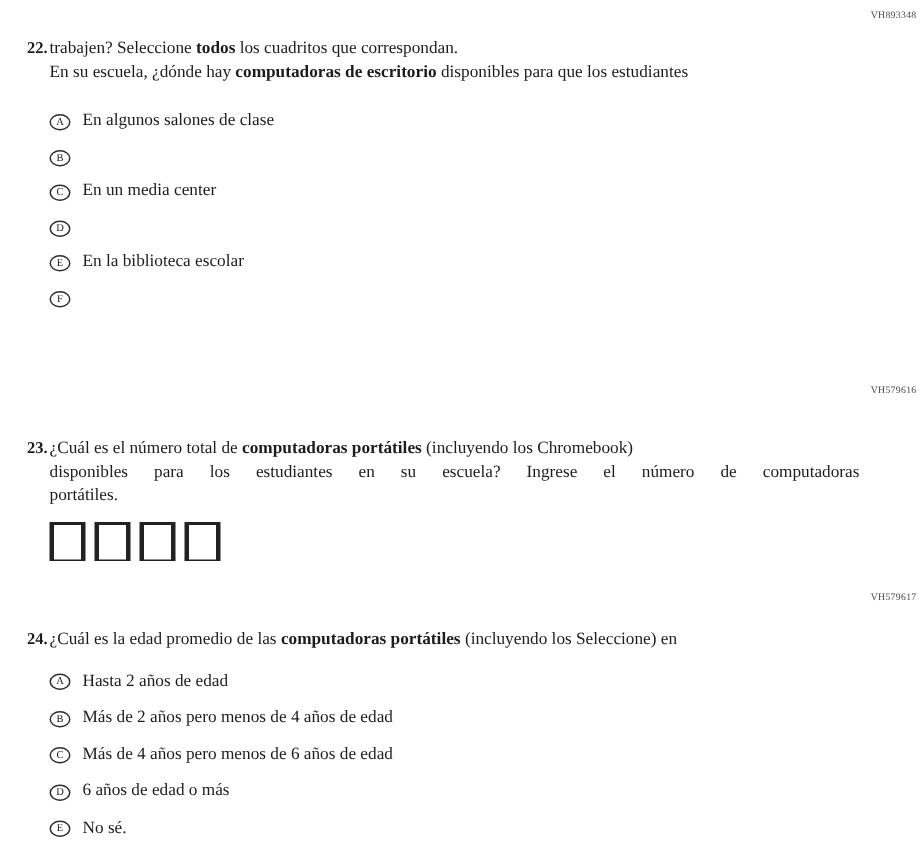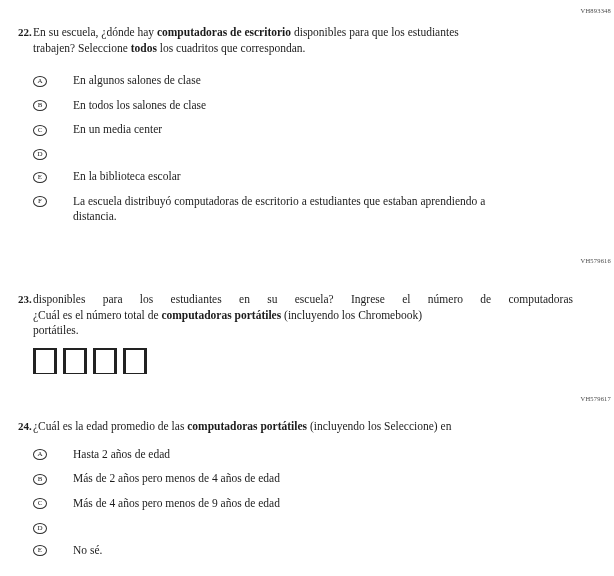--- a/index.html
+++ b/index.html
@@ -48,21 +48,21 @@
     width: 12px; height: 9px;
     border: 1px solid #2e2e2e;
     border-radius: 50%;
     display: flex; align-items: center; justify-content: center;
     font-size: 7px; line-height: 7px;
     margin-top: 2.5px;
     color: #1c1c1c;
     background: #ffffff;
   }
   .opt-text {
-    margin-left: 26px;
+    margin-left: 8px;
     font-size: 11.5px; line-height: 15.5px;
     max-width: 512px;
   }
 
   .digit-row { display: flex; gap: 6px; margin-left: 15px; margin-top: 9px; }
   .dbox {
     width: 18px; height: 23px;
     border: 2px solid #222222;
     border-left-width: 3px;
     border-right-width: 3px;
@@ -74,57 +74,55 @@
 <body>
 
 <div class="vh-code code-1">VH893348</div>
 <div class="vh-code code-2">VH579616</div>
 <div class="vh-code code-3">VH579617</div>
 
 <div class="question" id="q22">
   <div class="q-head">
     <div class="q-num">22.</div>
     <div class="q-text">
+      <span class="line"><span>trabajen? Seleccione </span><span class="b">todos</span><span> los cuadritos que correspondan.</span></span>
       <span class="line"><span>En su escuela, ¿dónde hay </span><span class="b">computadoras de escritorio</span><span> disponibles para que los estudiantes</span></span>
-      <span class="line"><span>trabajen? Seleccione </span><span class="b">todos</span><span> los cuadritos que correspondan.</span></span>
     </div>
   </div>
   <div class="options">
     <div class="opt">
       <span class="marker">A</span>
       <span class="opt-text">En algunos salones de clase</span>
     </div>
     <div class="opt">
       <span class="marker">B</span>
-      <span class="opt-text">En todos los salones de clase</span>
     </div>
     <div class="opt">
       <span class="marker">C</span>
       <span class="opt-text"><span>En un </span><span class="i">media center</span></span>
     </div>
     <div class="opt">
       <span class="marker">D</span>
     </div>
     <div class="opt">
       <span class="marker">E</span>
       <span class="opt-text">En la biblioteca escolar</span>
     </div>
     <div class="opt">
       <span class="marker">F</span>
-      <span class="opt-text"><span>La escuela distribuyó computadoras de escritorio a estudiantes que estaban aprendiendo a</span><br><span>distancia.</span></span>
     </div>
   </div>
 </div>
 
 <div class="question" id="q23">
   <div class="q-head">
     <div class="q-num">23.</div>
     <div class="q-text">
+      <span class="line"><span>¿Cuál es el número total de </span><span class="b">computadoras portátiles</span><span> (incluyendo los Chromebook)</span></span>
       <span class="line justify-full">disponibles para los estudiantes en su escuela? Ingrese el número de computadoras</span>
-      <span class="line"><span>¿Cuál es el número total de </span><span class="b">computadoras portátiles</span><span> (incluyendo los Chromebook)</span></span>
       <span class="line">portátiles.</span>
     </div>
   </div>
   <div class="digit-row">
     <div class="dbox"></div>
     <div class="dbox"></div>
     <div class="dbox"></div>
     <div class="dbox"></div>
   </div>
 </div>
@@ -140,23 +138,24 @@
     <div class="opt">
       <span class="marker">A</span>
       <span class="opt-text">Hasta 2 años de edad</span>
     </div>
     <div class="opt">
       <span class="marker">B</span>
       <span class="opt-text">Más de 2 años pero menos de 4 años de edad</span>
     </div>
     <div class="opt">
       <span class="marker">C</span>
-      <span class="opt-text">Más de 4 años pero menos de 9 años de edad</span>
+      <span class="opt-text">Más de 4 años pero menos de 6 años de edad</span>
     </div>
     <div class="opt">
       <span class="marker">D</span>
+      <span class="opt-text">6 años de edad o más</span>
     </div>
     <div class="opt">
       <span class="marker">E</span>
       <span class="opt-text">No sé.</span>
     </div>
   </div>
 </div>
 
 </body></html>

